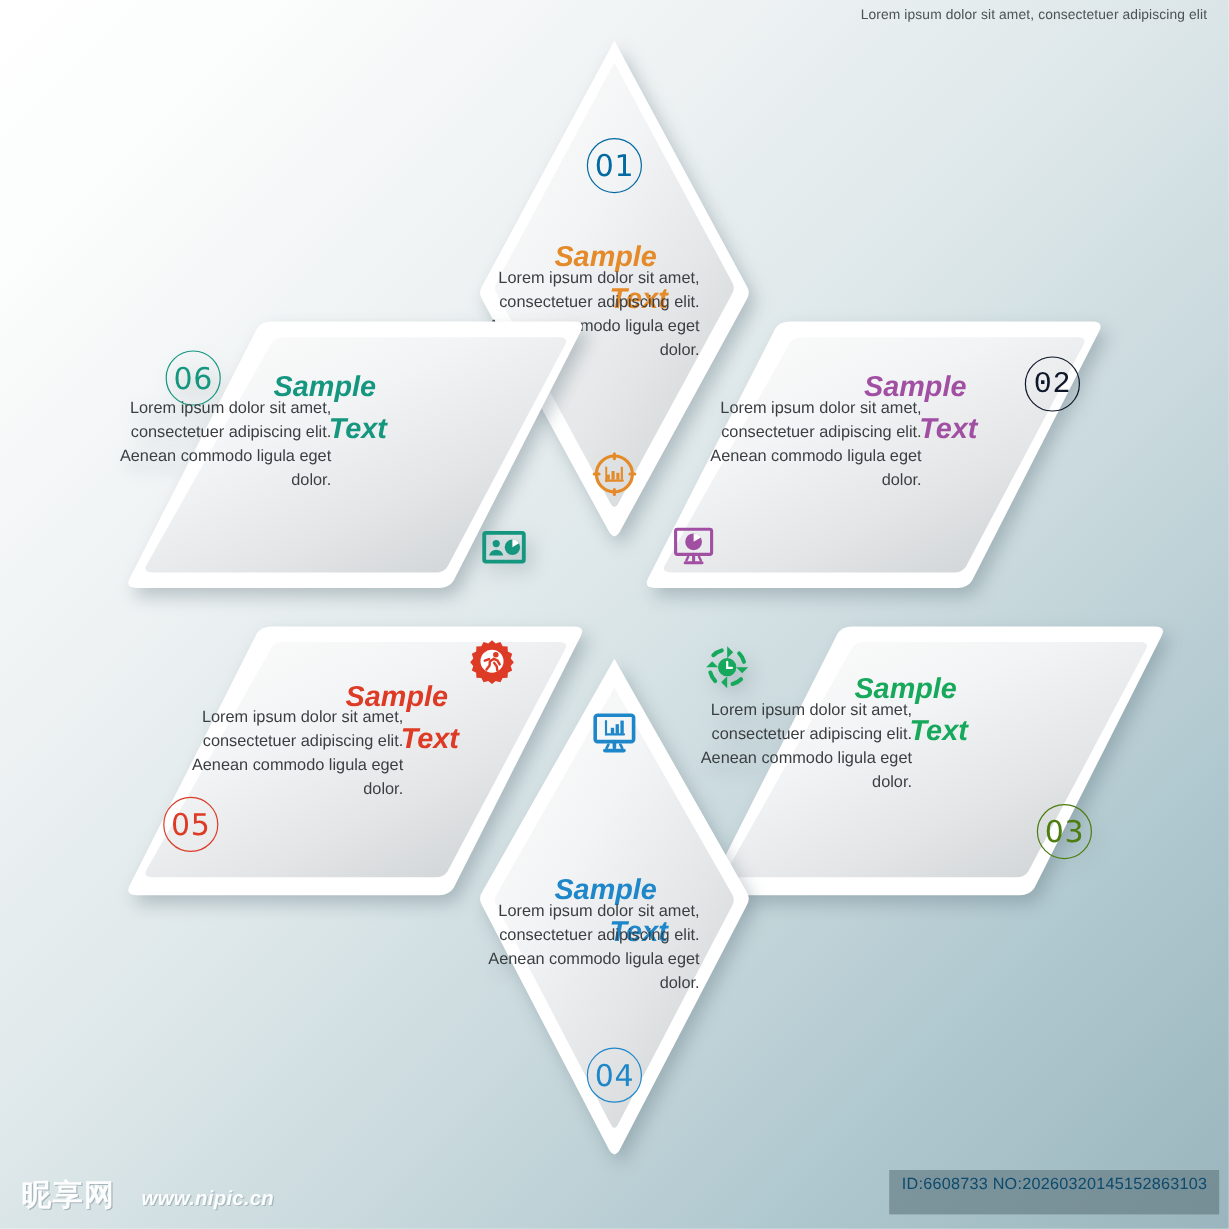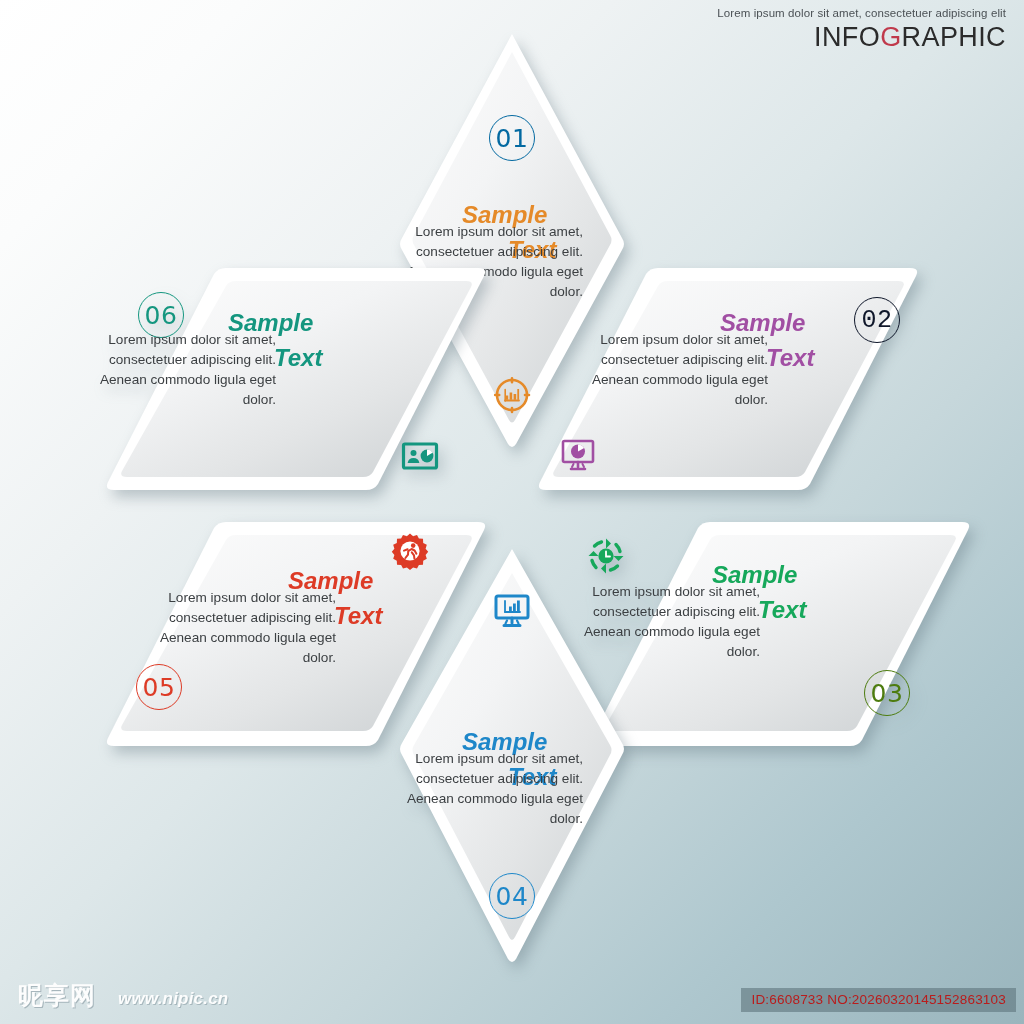--- a/index.html
+++ b/index.html
@@ -126,43 +126,42 @@
     font-weight: bold;
     color: #ffffff;
     letter-spacing: 0.2px;
     text-shadow: 1px 1px 0 rgba(110,130,140,0.45);
     text-align: center;
   }
   #wm-right {
     position: absolute;
     right: 8px; bottom: 12px;
     background: rgba(96,118,126,0.62);
-    color: #b91c1c;
+    color: #0c4a6e;
     font-size: 13.5px;
-    padding: 4px 10px 5px 10px;
+    padding: 4px 10px 18px 10px;
     letter-spacing: 0.2px;
   }
 </style>
 </head>
 <body>
 
 <svg width="0" height="0" style="position:absolute">
   <defs>
     <linearGradient id="faceGrad" x1="0" y1="0" x2="0.85" y2="1">
       <stop offset="0%" stop-color="#fdfdfd"></stop>
       <stop offset="38%" stop-color="#f3f4f5"></stop>
       <stop offset="70%" stop-color="#e3e5e6"></stop>
       <stop offset="100%" stop-color="#cfd3d5"></stop>
     </linearGradient>
   </defs>
 </svg>
 
 <div id="header">
   <div class="tagline">Lorem ipsum dolor sit amet, consectetuer adipiscing elit</div>
-  <div class="brand"><span>INFO</span><span class="g">G</span><span>RAPHIC</span></div>
 </div>
 
 <div class="petal" id="petal-01" style="left:398px; top:30px; width:228px; height:420px;">
   <svg viewBox="0 0 228 420" width="228" height="420">
     <path class="frame" d="M114 4 L224 208 Q228 214 224 220 L118 414 Q114 420 110 414 L4 220 Q0 214 4 208 Z"></path>
     <path class="inner" d="M114 22 L212 205 Q215 210 212 215 L117 390 Q114 395 111 390 L16 215 Q13 210 16 205 Z"></path>
   </svg>
   <div class="petal-content">
     <div class="num-circle" style="color:#0369a1; left:91px; top:85px;">
       <span>01</span>

